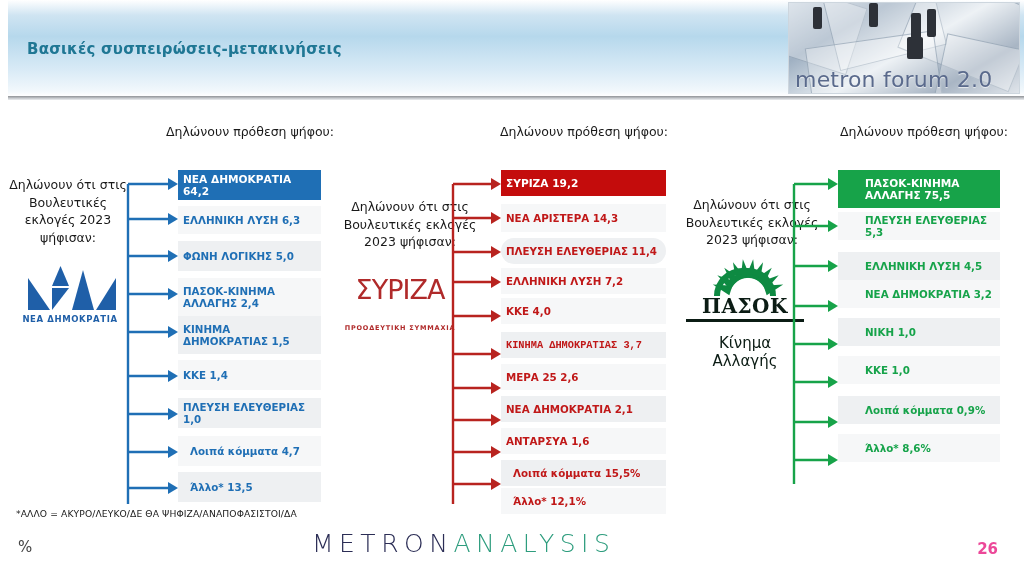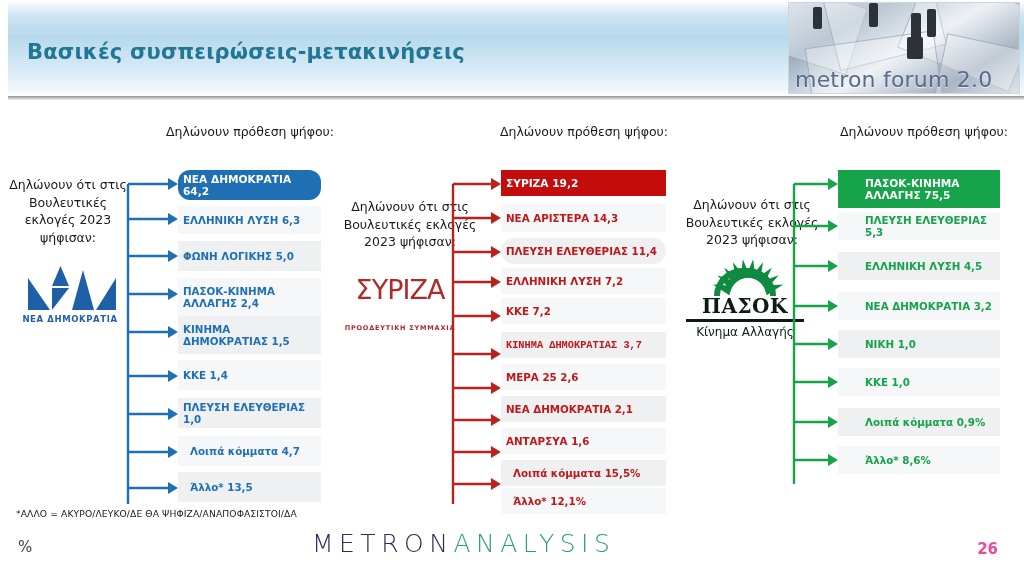--- a/index.html
+++ b/index.html
@@ -20,21 +20,21 @@
   #header-band {
     position: absolute; left: 8px; top: 0; width: 1016px; height: 96px;
     background: linear-gradient(to bottom, #ffffff 0%, #cfe4f2 16%, #b6d8ec 38%, #d8eaf6 72%, #f2f8fc 95%, #ffffff 100%);
   }
   #header-rule {
     position: absolute; left: 8px; top: 96px; width: 1016px; height: 4px;
     background: linear-gradient(to bottom, #8f9296 0%, #c9ccd0 60%, #eceef0 100%);
   }
   #slide-title {
     position: absolute; left: 27px; top: 40px;
-    font-size: 21px; font-weight: bold; color: #1f7794;
+    font-size: 15px; font-weight: bold; color: #1f7794;
     letter-spacing: 0.2px; white-space: nowrap;
   }
 
   
   #forum-logo {
     position: absolute; right: 4px; top: 2px; width: 232px; height: 92px;
     background: linear-gradient(150deg,#cfd9e3 0%,#9fb0c2 26%,#e6ecf1 52%,#8496ab 78%,#d3dae2 100%);
     overflow: hidden;
     border: 1px solid #cdd6de;
   }
@@ -108,22 +108,22 @@
     border: 6px solid #0e8a42; border-bottom: none;
     border-radius: 62px 62px 0 0;
   }
   #pasok-word {
     position: absolute; left: 0; top: 40px; width: 118px; text-align: center;
     font-size: 20px; font-weight: bold; color: #0b1c14;
     border-bottom: 3px solid #0b1c14; padding-bottom: 1px;
     font-family: "DejaVu Serif", serif; letter-spacing: 0.5px;
   }
   #pasok-sub {
-    position: absolute; left: 0; top: 71px; width: 118px; text-align: center;
-    font-size: 12px; color: #0b1c14;
+    position: absolute; left: 0; top: 80px; width: 118px; text-align: center;
+    font-size: 15px; color: #0b1c14;
   }
 
   
   .panel { position: absolute; }
   #panel-nd     { left: 178px; top: 66px;  width: 143px; }
   #panel-syriza { left: 165px; top: 66px;  width: 165px; }
   #panel-pasok  { left: 162px; top: 66px;  width: 162px; }
 
   .row {
     position: relative; display: flex; align-items: center;
@@ -132,21 +132,21 @@
     font-size: 10.3px; font-weight: bold; line-height: 1.18;
     font-family: "DejaVu Sans", sans-serif;
   }
   .row.alt { background: #f6f7f8; }
   .row.first {
     color: #ffffff; font-size: 10.6px;
   }
   #panel-nd .row     { color: #1f6fb5; }
   #panel-syriza .row { color: #c01818; }
   #panel-pasok  .row { color: #16a34a; padding-left: 27px; }
-  #panel-nd .row.first     { background: #1f6fb5; color: #ffffff; border-radius: 12px; }
+  #panel-nd .row.first     { background: #1f6fb5; color: #ffffff; }
   #panel-syriza .row.first { background: #c40c0c; color: #ffffff; }
   #panel-pasok  .row.first { background: #17a349; color: #ffffff; }
   .row.indent { padding-left: 12px; font-weight: bold; }
 
   
   .connector { position: absolute; left: 0; top: 0; pointer-events: none; }
 
   
   #footnote {
     position: absolute; left: 16px; top: 508px;
@@ -272,21 +272,21 @@
         <polygon points="155,406 165,412 155,418"></polygon>
         <polygon points="155,434 165,440 155,446"></polygon>
       </g>
     </svg>
 
     <div class="panel" id="panel-syriza">
         <div class="row first" style="min-height: 26px; margin-bottom: 8px;">ΣΥΡΙΖΑ 19,2</div>
         <div class="row alt" style="min-height: 28px; margin-bottom: 6px;">ΝΕΑ ΑΡΙΣΤΕΡΑ 14,3</div>
         <div class="row" style="min-height: 26px; margin-bottom: 4px; border-radius: 13px;">ΠΛΕΥΣΗ ΕΛΕΥΘΕΡΙΑΣ  11,4</div>
         <div class="row alt" style="min-height: 26px; margin-bottom: 4px;">ΕΛΛΗΝΙΚΗ ΛΥΣΗ  7,2</div>
-        <div class="row alt" style="min-height: 26px; margin-bottom: 8px;">ΚΚΕ 7,2</div>
+        <div class="row alt" style="min-height: 26px; margin-bottom: 8px;">ΚΚΕ 4,0</div>
         <div class="row" style="min-height: 26px; margin-bottom: 6px; font-family: Liberation Mono, monospace;">ΚΙΝΗΜΑ  ΔΗΜΟΚΡΑΤΙΑΣ  3,7</div>
         <div class="row alt" style="min-height: 26px; margin-bottom: 6px;">ΜΕΡΑ 25 2,6</div>
         <div class="row" style="min-height: 26px; margin-bottom: 6px;">ΝΕΑ   ΔΗΜΟΚΡΑΤΙΑ 2,1</div>
         <div class="row alt" style="min-height: 26px; margin-bottom: 6px;">ΑΝΤΑΡΣΥΑ 1,6</div>
         <div class="row indent" style="min-height: 26px; margin-bottom: 2px;">Λοιπά κόμματα 15,5%</div>
         <div class="row alt indent" style="min-height: 26px; margin-bottom: 0px;">Άλλο* 12,1%</div>
       </div>
   </div>
 
   <div class="column" id="col-pasok">
@@ -325,21 +325,21 @@
         <polygon points="152,234 162,240 152,246"></polygon>
         <polygon points="152,272 162,278 152,284"></polygon>
         <polygon points="152,312 162,318 152,324"></polygon>
         <polygon points="152,350 162,356 152,362"></polygon>
       </g>
     </svg>
 
     <div class="panel" id="panel-pasok">
         <div class="row first" style="min-height: 38px; margin-bottom: 4px;">ΠΑΣΟΚ-ΚΙΝΗΜΑ ΑΛΛΑΓΗΣ 75,5</div>
         <div class="row alt" style="min-height: 28px; margin-bottom: 12px;">ΠΛΕΥΣΗ ΕΛΕΥΘΕΡΙΑΣ  5,3</div>
-        <div class="row" style="min-height: 28px; margin-bottom: 12px;">ΕΛΛΗΝΙΚΗ ΛΥΣΗ  4,5</div>
+        <div class="row" style="min-height: 28px; margin-bottom: 0;">ΕΛΛΗΝΙΚΗ ΛΥΣΗ  4,5</div>
         <div class="row alt" style="min-height: 28px; margin-bottom: 10px;">ΝΕΑ   ΔΗΜΟΚΡΑΤΙΑ 3,2</div>
         <div class="row" style="min-height: 28px; margin-bottom: 10px;">ΝΙΚΗ  1,0</div>
         <div class="row alt" style="min-height: 28px; margin-bottom: 12px;">ΚΚΕ 1,0</div>
         <div class="row indent" style="min-height: 28px; margin-bottom: 10px;">Λοιπά κόμματα 0,9%</div>
         <div class="row alt indent" style="min-height: 28px; margin-bottom: 0px;">Άλλο* 8,6%</div>
       </div>
   </div>
 
   <div id="footnote">*ΑΛΛΟ = ΑΚΥΡΟ/ΛΕΥΚΟ/ΔΕ ΘΑ ΨΗΦΙΖΑ/ΑΝΑΠΟΦΑΣΙΣΤΟΙ/ΔΑ</div>
   <div id="percent-mark">%</div>

